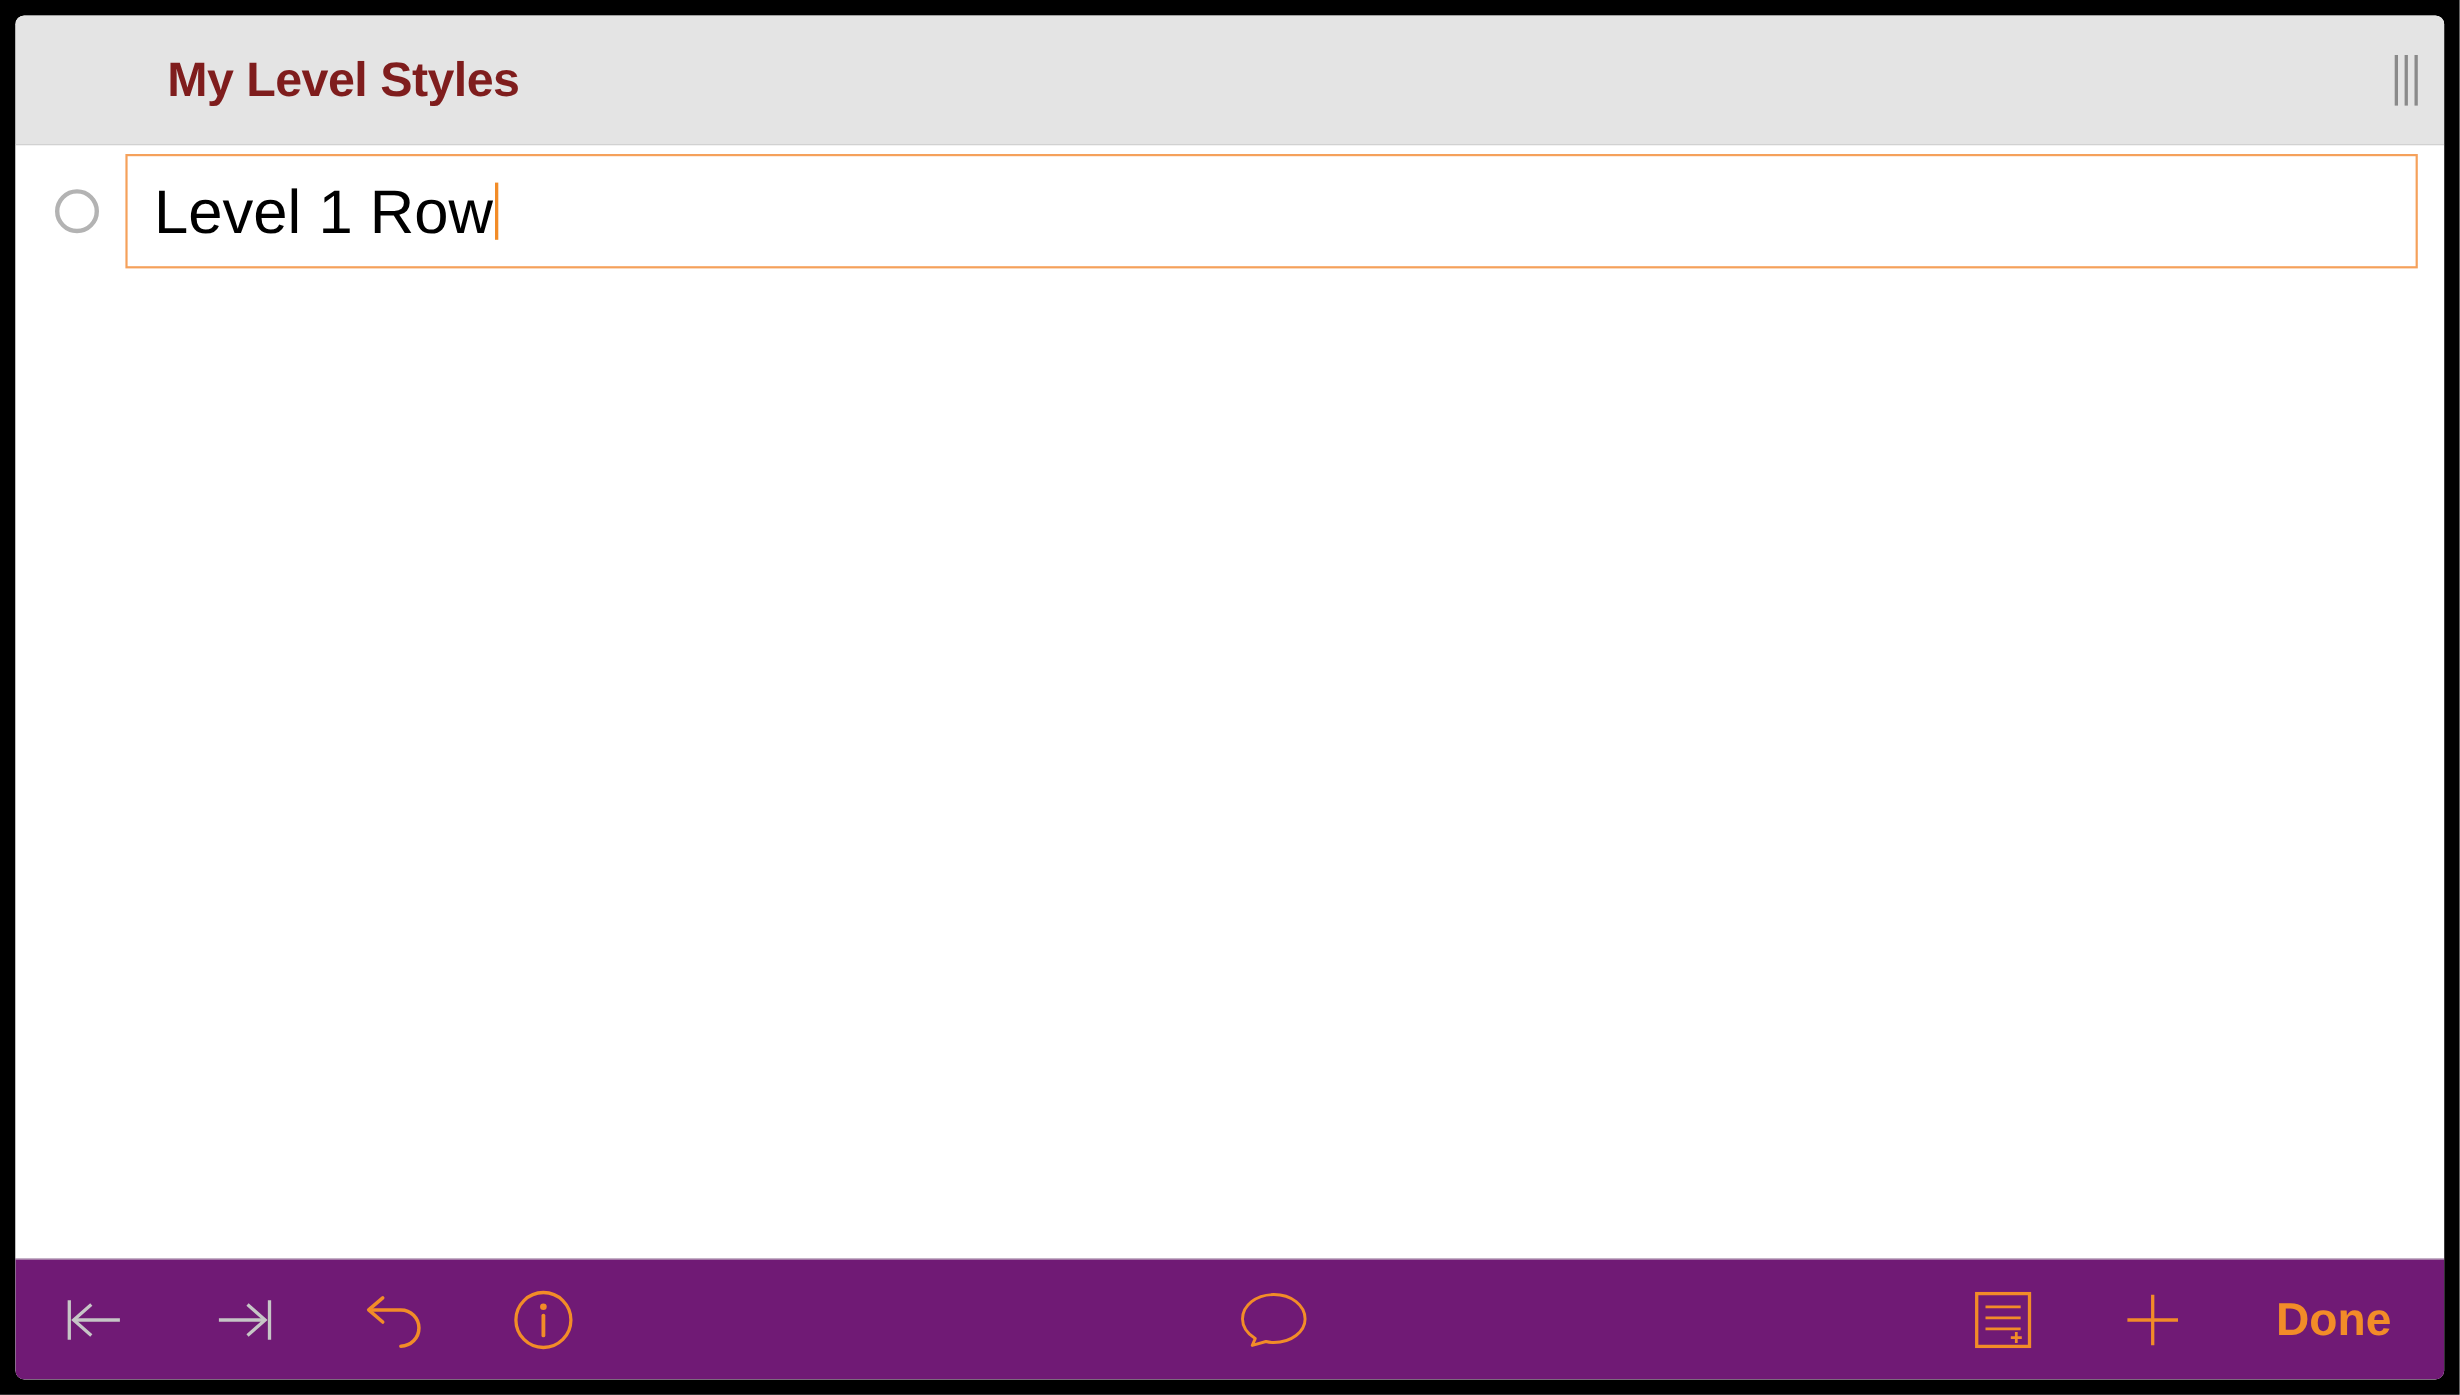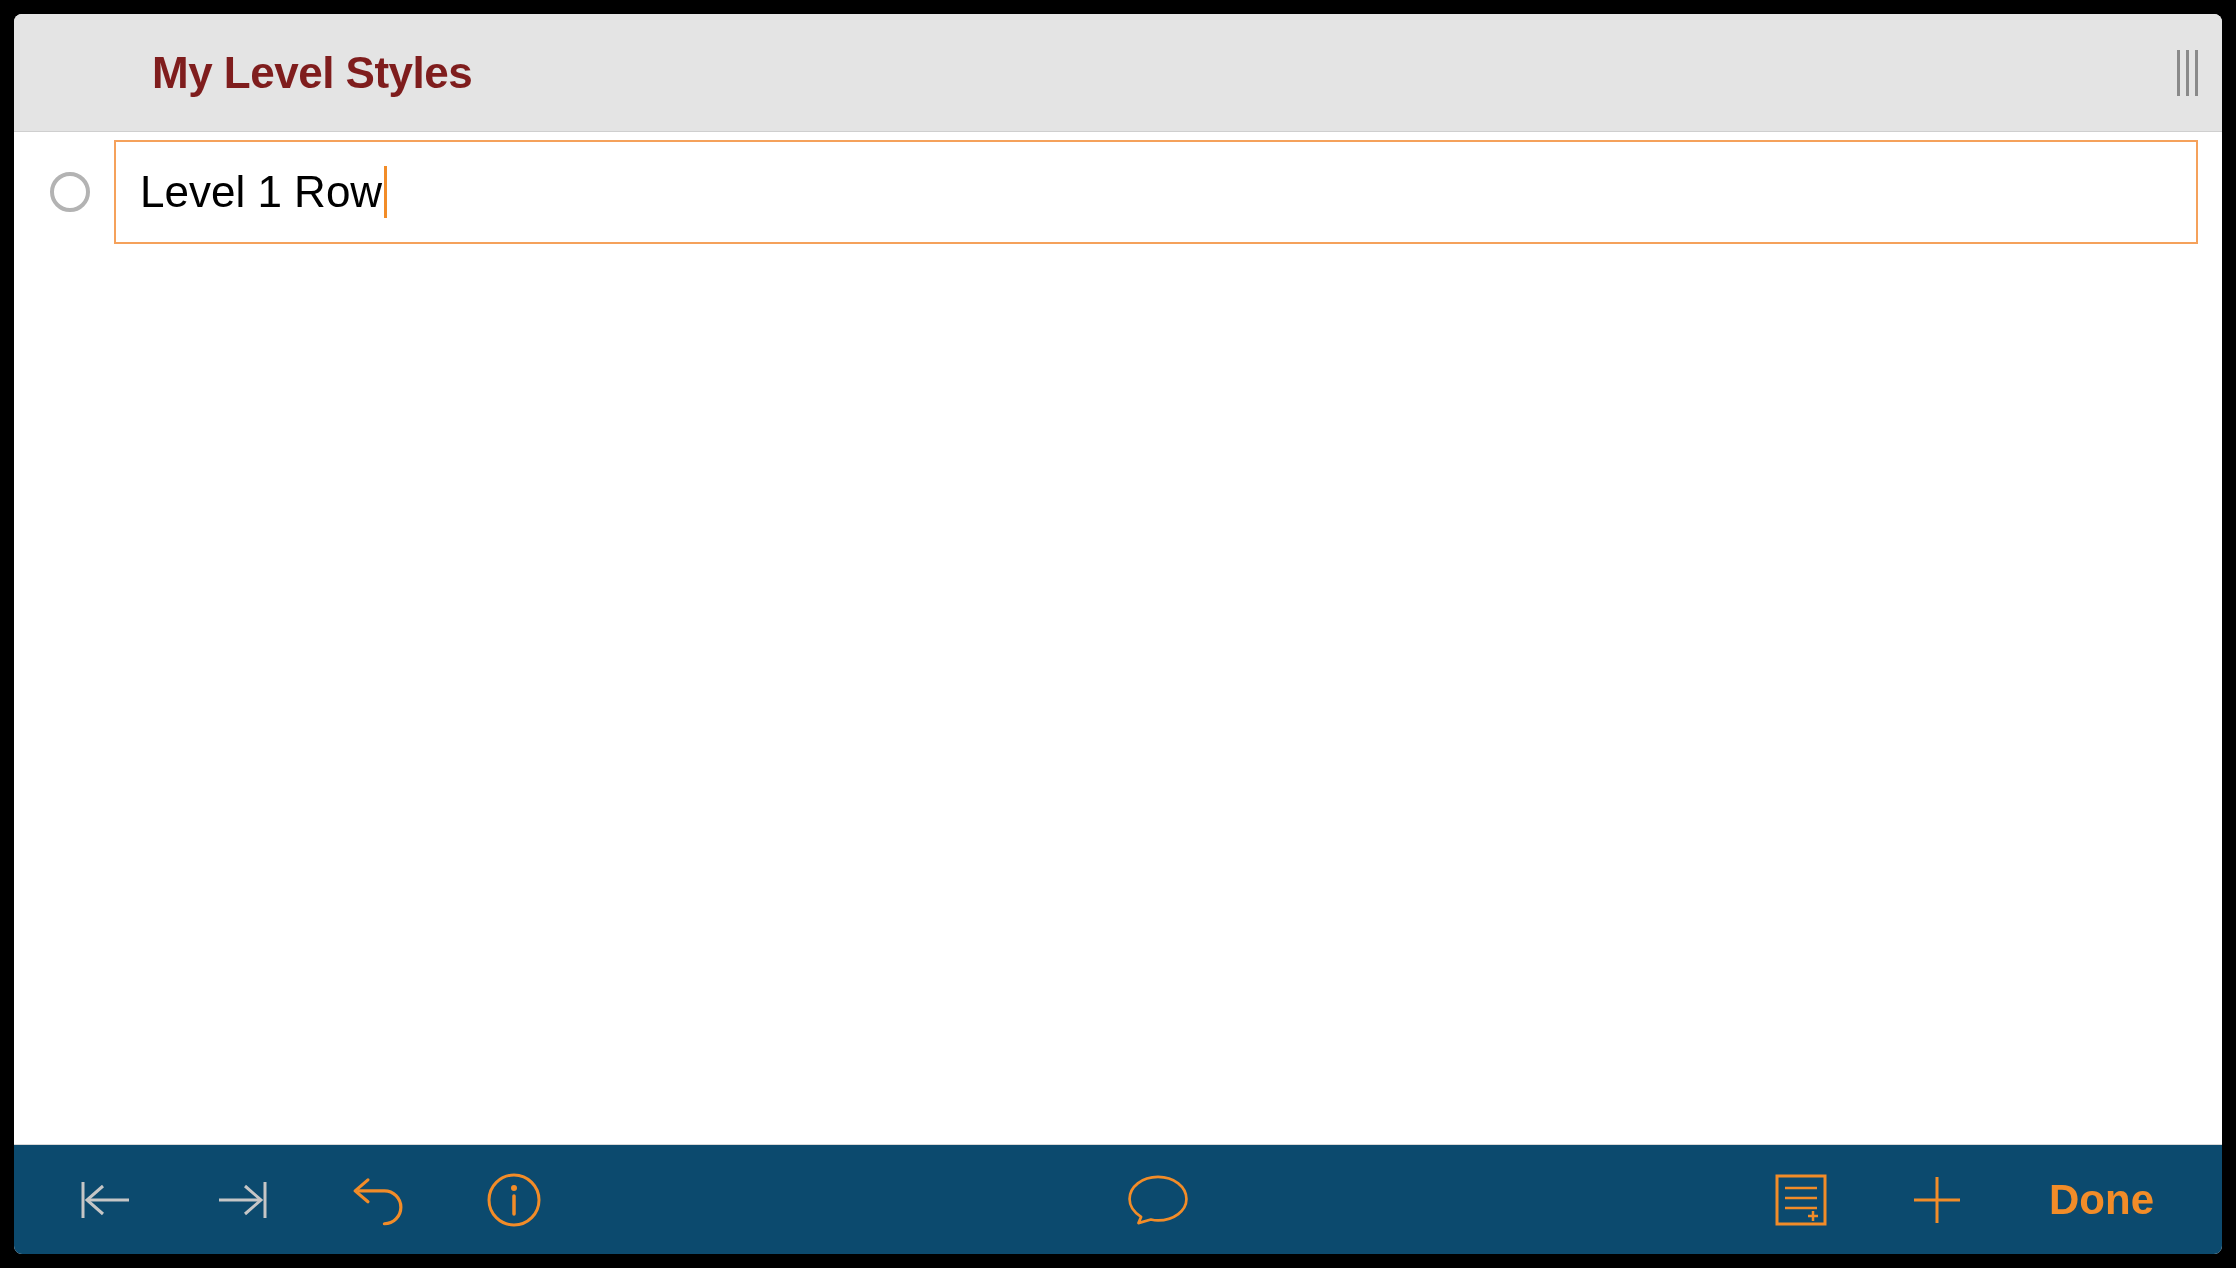--- a/index.html
+++ b/index.html
@@ -74,43 +74,43 @@
       flex: 1;
       height: 104px;
       border: 2px solid #f5a15b;
       background: #fff;
       display: flex;
       align-items: center;
       padding: 0 24px;
       position: relative;
     }
     .row-input-text {
-      font-size: 44px;
+      font-size: 56px;
       font-weight: 400;
       color: #000;
     }
     .text-cursor {
       display: inline-block;
       width: 3px;
       height: 52px;
       background: #f28c28;
       vertical-align: middle;
       margin-left: 2px;
       animation: blink 1s step-start infinite;
     }
     @keyframes blink {
       50% { opacity: 0; }
     }
     .toolbar {
       height: 110px;
-      background: #0c4a6e;
+      background: #701a75;
       border-top: 1px solid #d8d8d8;
       display: flex;
       align-items: center;
-      padding: 0 60px;
+      padding: 0 40px;
       justify-content: center;
     }
     .toolbar-left {
       display: flex;
       align-items: center;
       gap: 72px;
     }
     .toolbar-center {
       flex: 1;
       display: flex;

